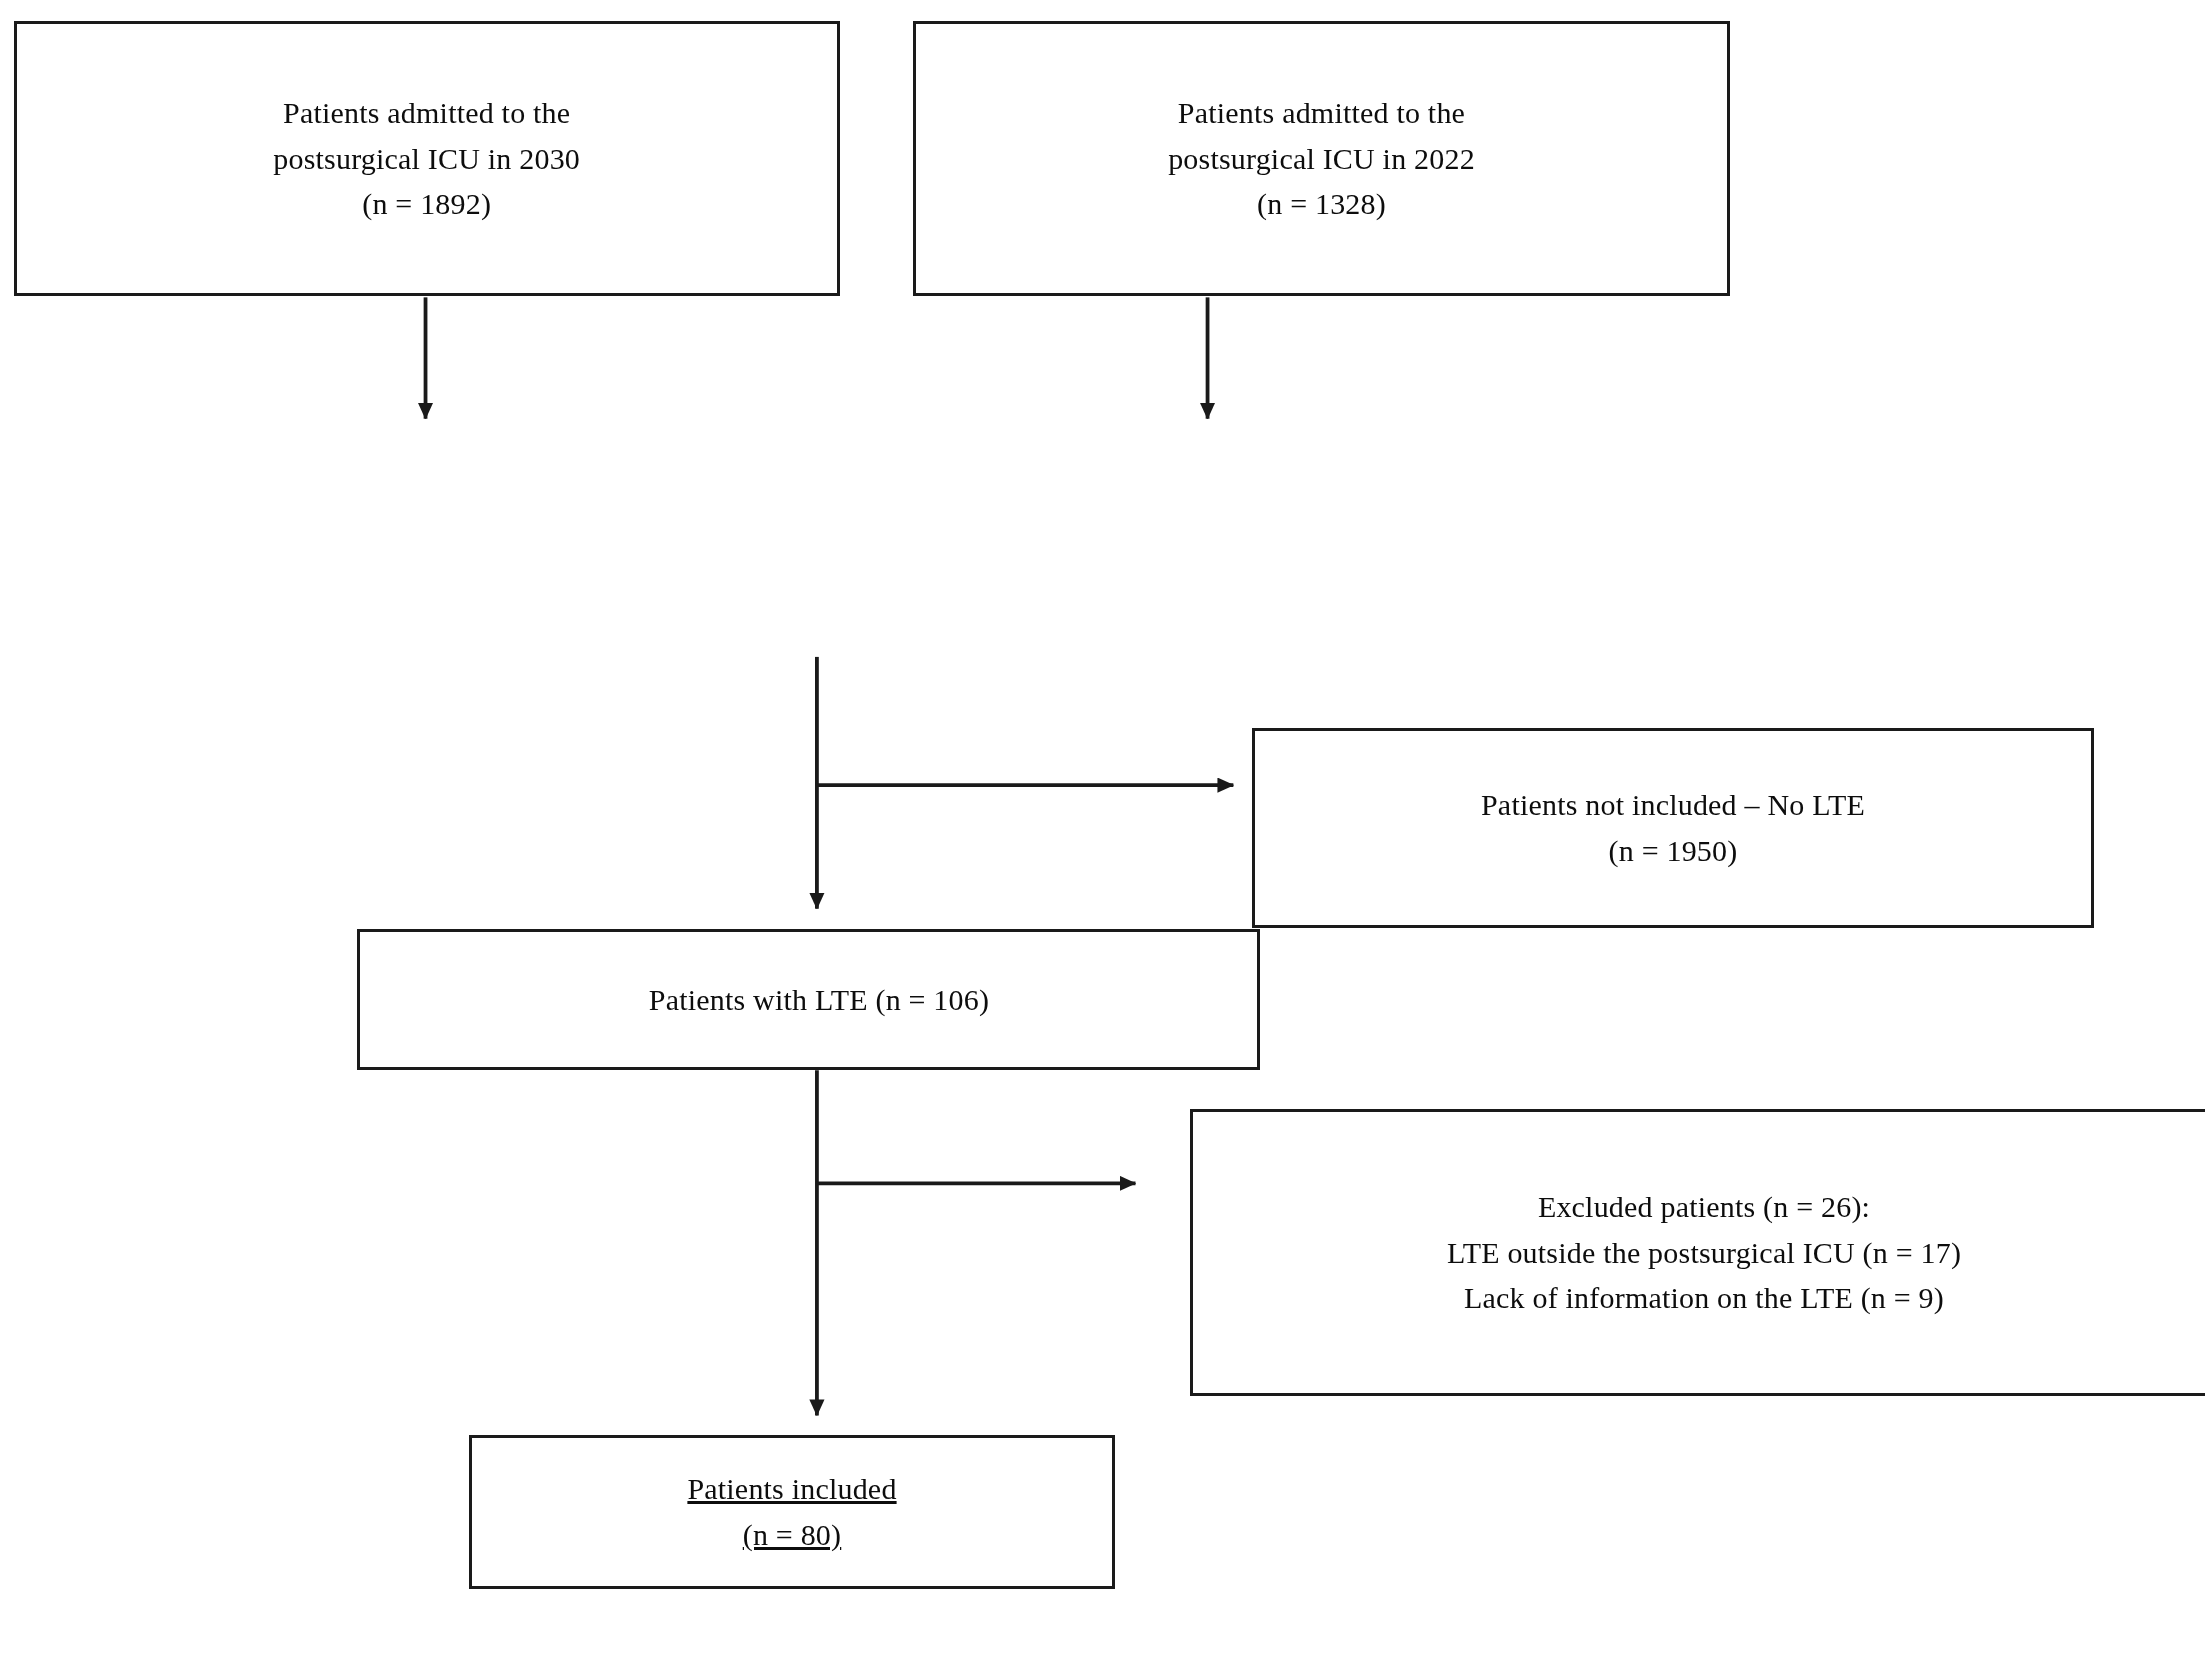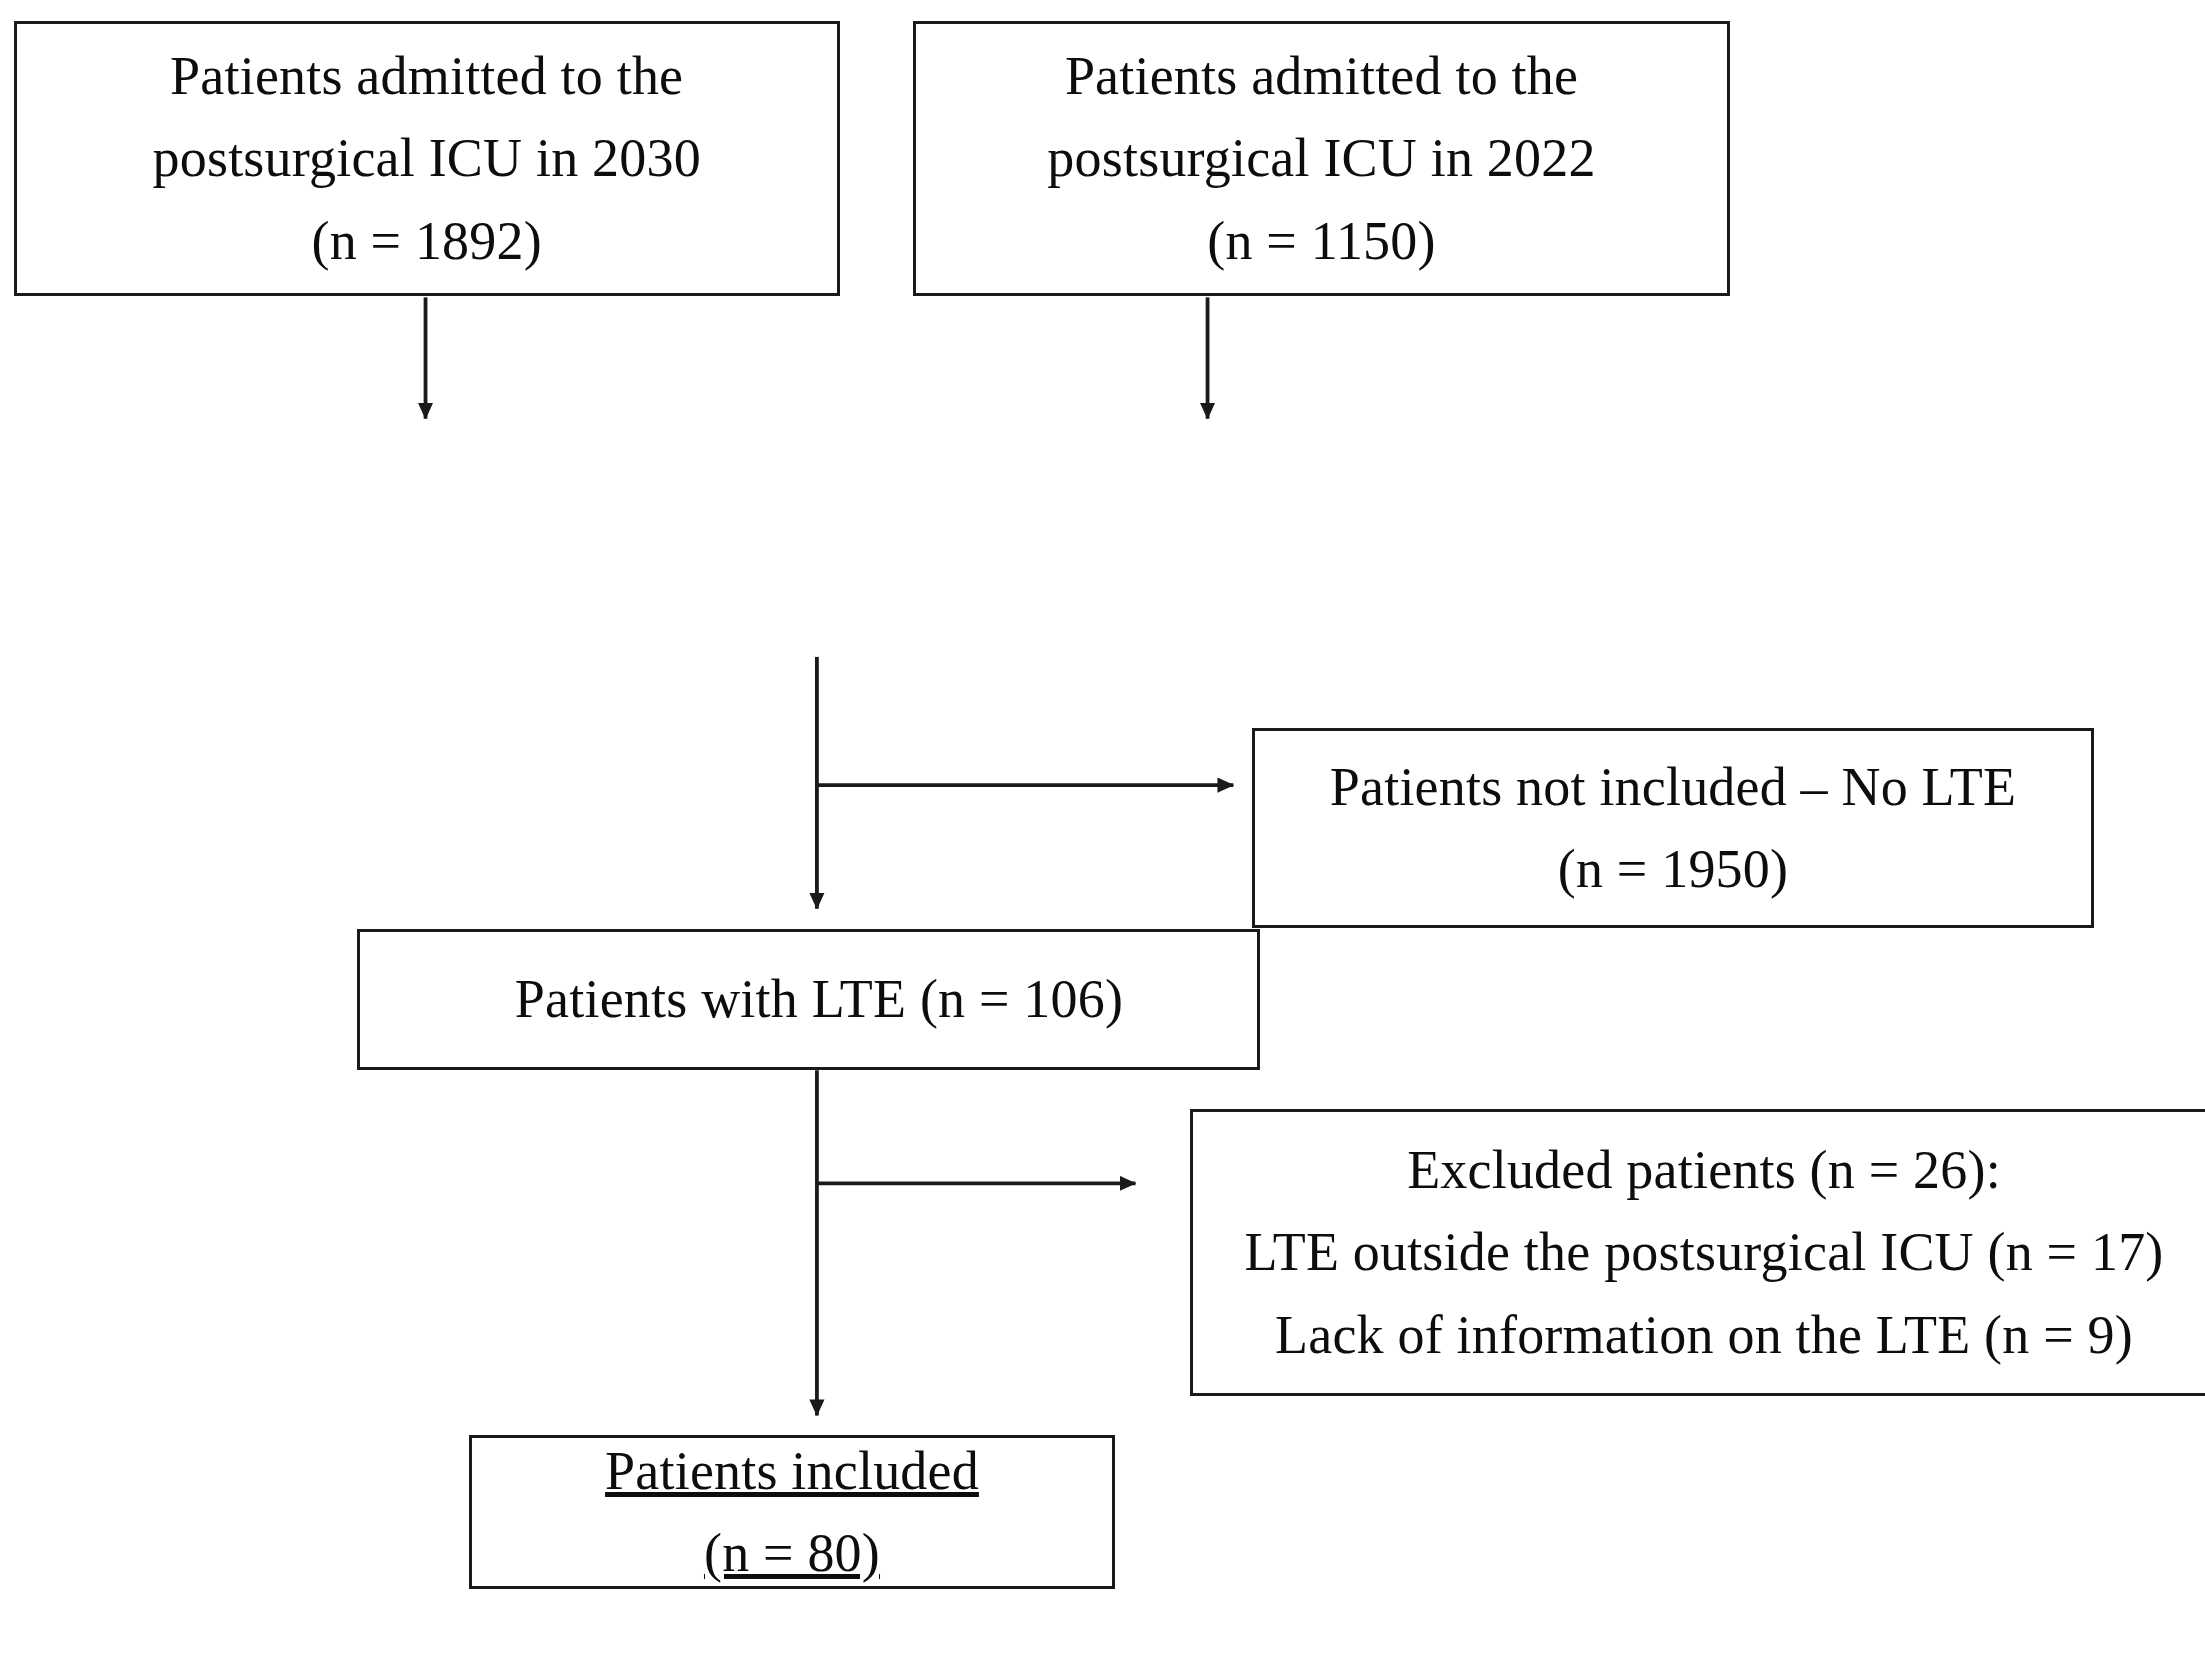--- a/index.html
+++ b/index.html
@@ -22,21 +22,21 @@
     position: absolute;
     box-sizing: border-box;
     border: 3px solid #1a1a1a;
     background: #ffffff;
     display: flex;
     flex-direction: column;
     align-items: center;
     justify-content: center;
     text-align: center;
     color: #0d0d0d;
-    font-size: 54px;
+    font-size: 30px;
     line-height: 1.52;
     letter-spacing: 0.2px;
     white-space: nowrap;
   }
   .node-line {
     display: block;
   }
   .connector-layer {
     position: absolute;
     left: 0;
@@ -96,21 +96,21 @@
 
   <div class="node-box" id="box-cohort-2021">
     <span class="node-line">Patients admitted to the</span>
     <span class="node-line">postsurgical ICU in 2030</span>
     <span class="node-line">(n = 1892)</span>
   </div>
 
   <div class="node-box" id="box-cohort-2022">
     <span class="node-line">Patients admitted to the</span>
     <span class="node-line">postsurgical ICU in 2022</span>
-    <span class="node-line">(n = 1150)</span>
+    <span class="node-line">(n = 1328)</span>
   </div>
 
 
   <div class="node-box" id="box-no-lte">
     <span class="node-line">Patients not included – No LTE</span>
     <span class="node-line">(n = 1950)</span>
   </div>
 
   <div class="node-box" id="box-with-lte">
     <span class="node-line">Patients with LTE (n = 106)</span>

